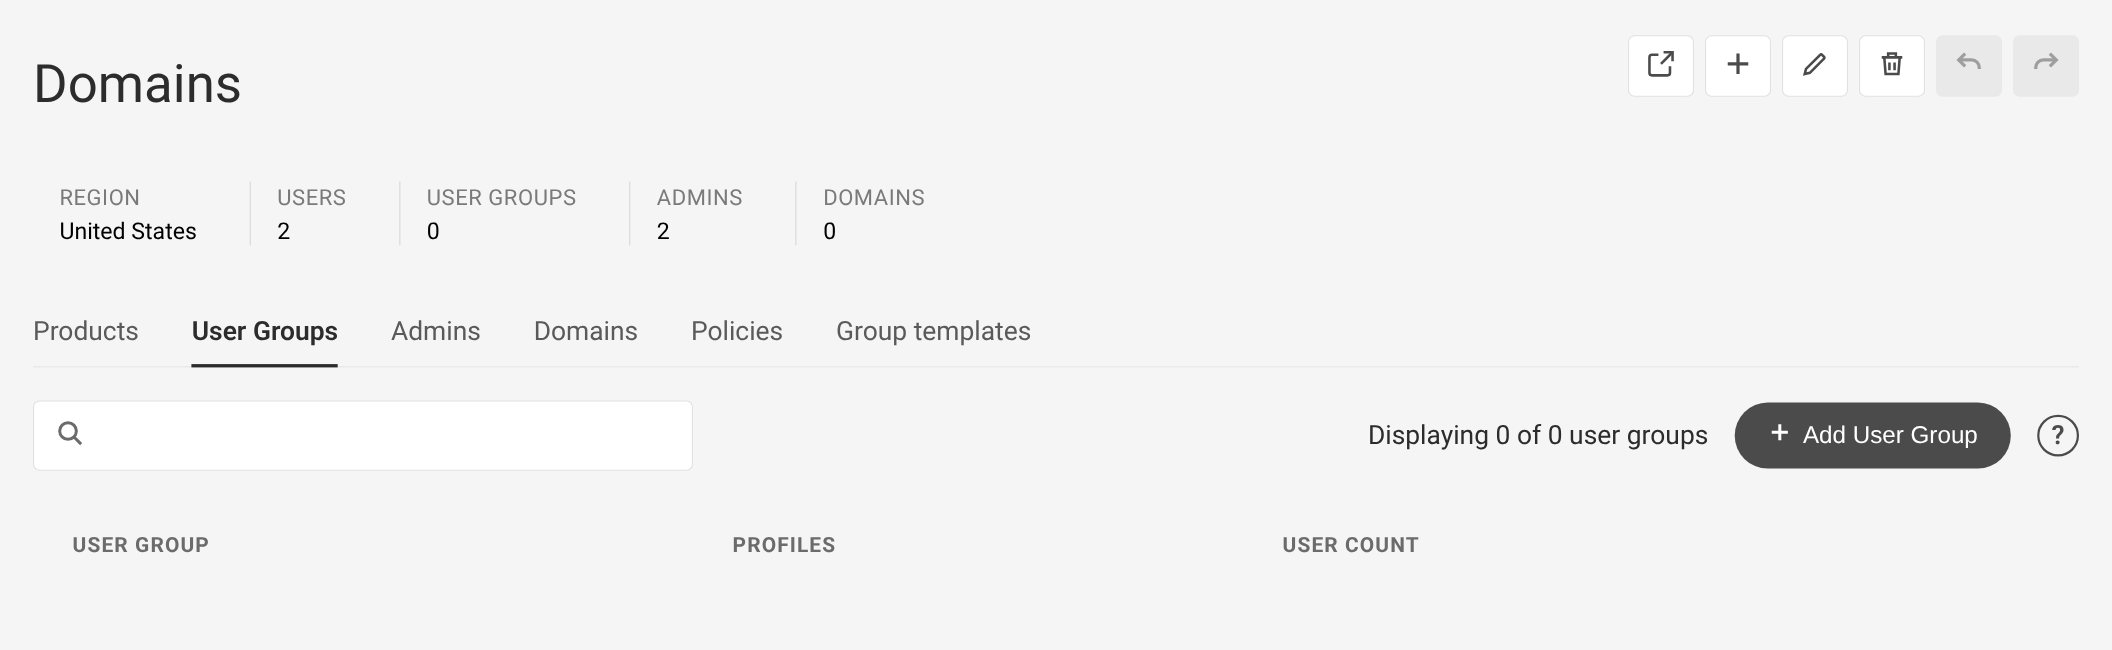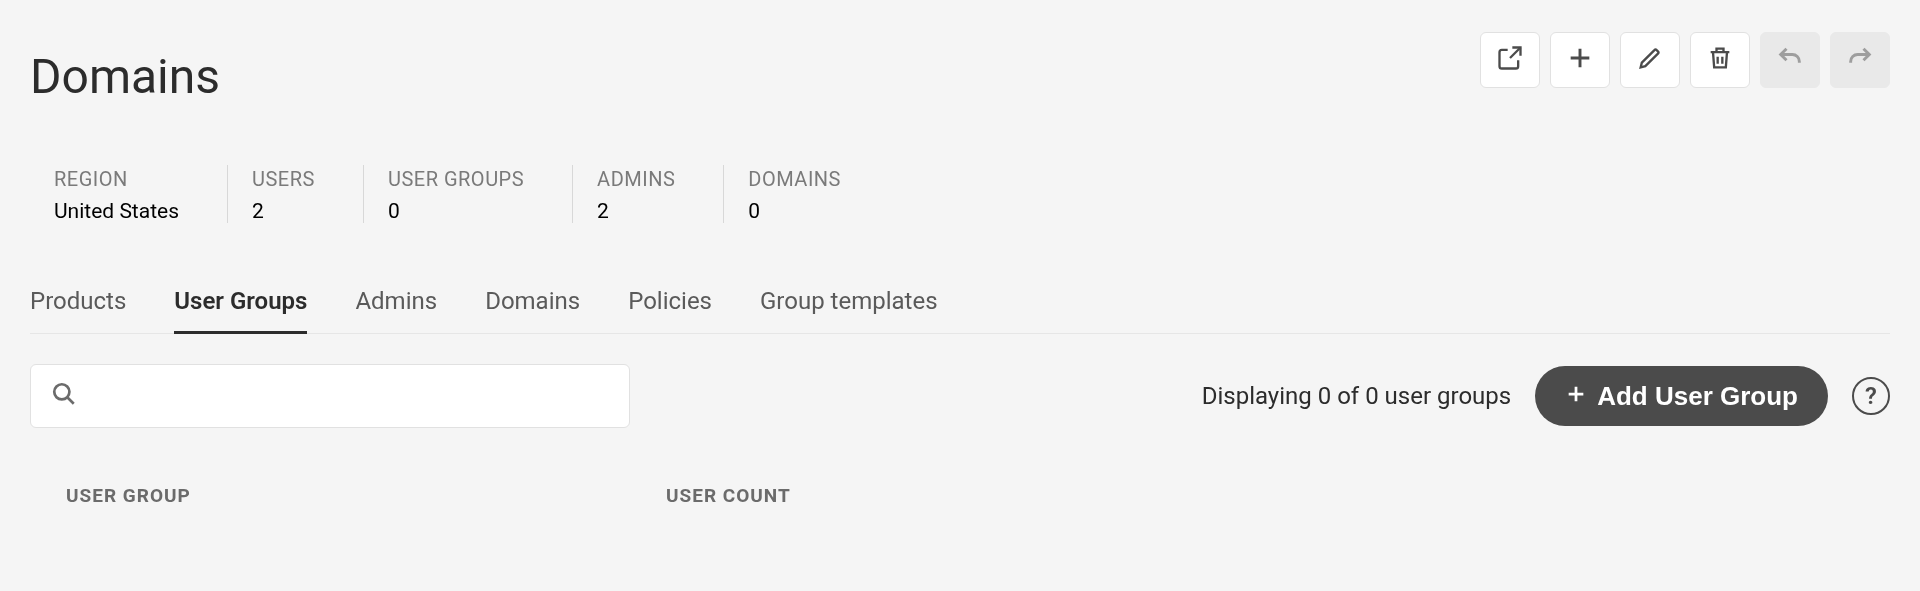--- a/index.html
+++ b/index.html
@@ -132,22 +132,22 @@
   .add-btn {
     display: flex;
     align-items: center;
     gap: 10px;
     background: #4b4b4b;
     color: #fff;
     border: none;
     border-radius: 32px;
     height: 60px;
     padding: 0 30px;
-    font-size: 26px;
-    font-weight: 700;
+    font-size: 22px;
+    font-weight: 400;
     cursor: pointer;
   }
   .add-btn svg { stroke: #fff; }
   .help-btn {
     width: 38px; height: 38px;
     border: 2.5px solid #4b4b4b;
     border-radius: 50%;
     display: flex;
     align-items: center;
     justify-content: center;
@@ -280,16 +280,17 @@
       </span>
       <span>Add User Group</span>
     </button>
     <div class="help-btn">
       <span>?</span>
     </div>
   </div>
 
   <div class="table-head">
     <div class="th c1">USER GROUP</div>
+    <div class="th c2">PROFILES</div>
     <div class="th c3">USER COUNT</div>
   </div>
 
 </div>
 
 </body></html>

